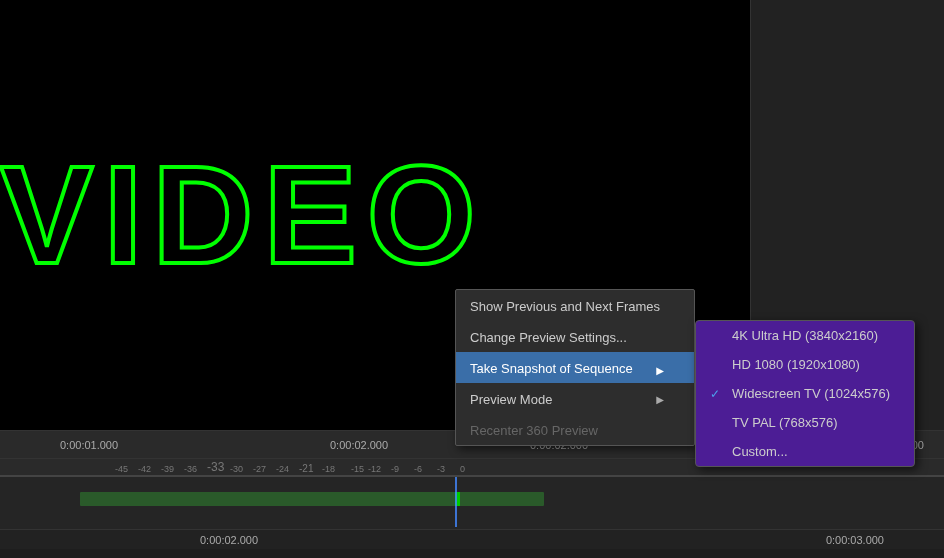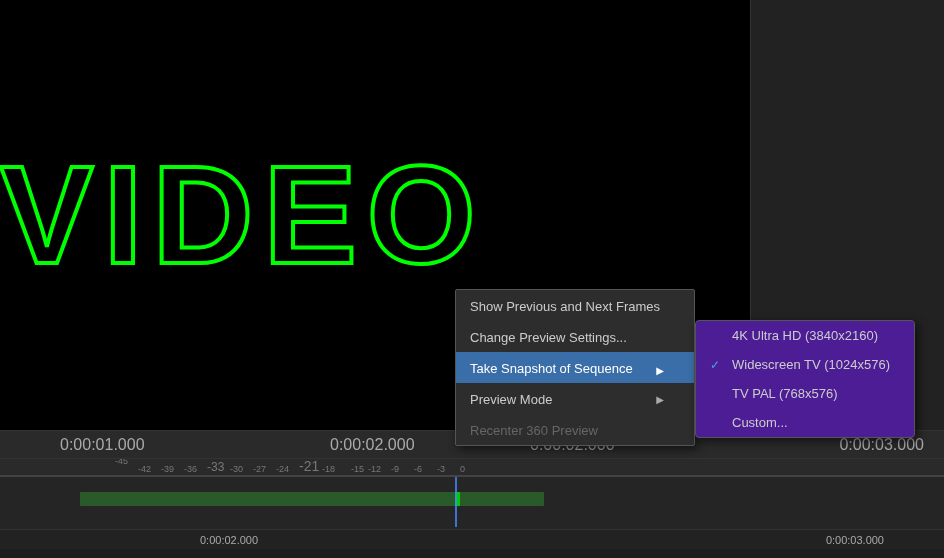--- a/index.html
+++ b/index.html
@@ -63,21 +63,21 @@
       height: 28px;
       background: #2a2a2a;
       display: flex;
       align-items: center;
       border-bottom: 1px solid #333;
       padding: 0 10px;
       position: relative;
     }
 
     .timeline-time {
-      font-size: 16px;
+      font-size: 11px;
       color: #aaa;
       position: absolute;
     }
 
     .timeline-time.t1 { left: 60px; }
     .timeline-time.t2 { left: 330px; }
     .timeline-time.t3 { left: 670px; }
     .timeline-time.t4 { right: 20px; }
 
     .timeline-track-area {
@@ -204,29 +204,29 @@
     <span class="timeline-time t2">0:00:02.000</span>
     <span class="timeline-time t3" style="left: 530px;">0:00:02.000</span>
     <span class="timeline-time t4">0:00:03.000</span>
   </div>
 
   <div class="timeline-track-area">
 
     <div class="timeline-ruler" style="height:18px; background:#2a2a2a; position:relative; display:flex; align-items:center;">
       <div style="position:absolute; bottom:0; left:0; right:0; height:1px; background:#444;"></div>
 
-      <span style="position:absolute; left:115px; font-size:9px; color:#777; bottom:10px;">-45</span>
+      <span style="position:absolute; left:115px; font-size:9px; color:#777; bottom:2px;">-45</span>
       <span style="position:absolute; left:138px; font-size:9px; color:#777; bottom:2px;">-42</span>
       <span style="position:absolute; left:161px; font-size:9px; color:#777; bottom:2px;">-39</span>
       <span style="position:absolute; left:184px; font-size:9px; color:#777; bottom:2px;">-36</span>
       <span style="position:absolute; left:207px; font-size:12px; color:#777; bottom:2px;">-33</span>
       <span style="position:absolute; left:230px; font-size:9px; color:#777; bottom:2px;">-30</span>
       <span style="position:absolute; left:253px; font-size:9px; color:#777; bottom:2px;">-27</span>
       <span style="position:absolute; left:276px; font-size:9px; color:#777; bottom:2px;">-24</span>
-      <span style="position:absolute; left:299px; font-size:14px; color:#777; bottom:2px;text-align:right;">-21</span>
+      <span style="position:absolute; left:299px; font-size:10px; color:#777; bottom:2px;text-align:right;">-21</span>
       <span style="position:absolute; left:322px; font-size:9px; color:#777; bottom:2px;">-18</span>
       <span style="position:absolute; left:345px; font-size:9px; color:#777; bottom:2px;margin-left:6px;">-15</span>
       <span style="position:absolute; left:368px; font-size:9px; color:#777; bottom:2px;">-12</span>
       <span style="position:absolute; left:391px; font-size:9px; color:#777; bottom:2px;">-9</span>
       <span style="position:absolute; left:414px; font-size:9px; color:#777; bottom:2px;">-6</span>
       <span style="position:absolute; left:437px; font-size:9px; color:#777; bottom:2px;">-3</span>
       <span style="position:absolute; left:460px; font-size:9px; color:#777; bottom:2px;">0</span>
     </div>
 
     <div style="position:relative; height:50px; background:#252525;">
@@ -263,20 +263,24 @@
   <div class="menu-item disabled">
     <span>Recenter 360 Preview</span>
   </div>
 </div>
 
 <div class="submenu">
   <div class="submenu-item">
     <span class="check">&nbsp;</span>
     <span>4K Ultra HD (3840x2160)</span>
   </div>
+  <div class="submenu-item">
+    <span class="check">&nbsp;</span>
+    <span>HD 1080 (1920x1080)</span>
+  </div>
   <div class="submenu-item checked">
     <span class="check" style="color:#4d9fec;">✓</span>
     <span>Widescreen TV (1024x576)</span>
   </div>
   <div class="submenu-item">
     <span class="check">&nbsp;</span>
     <span>TV PAL (768x576)</span>
   </div>
   <div class="submenu-item">
     <span class="check">&nbsp;</span>

